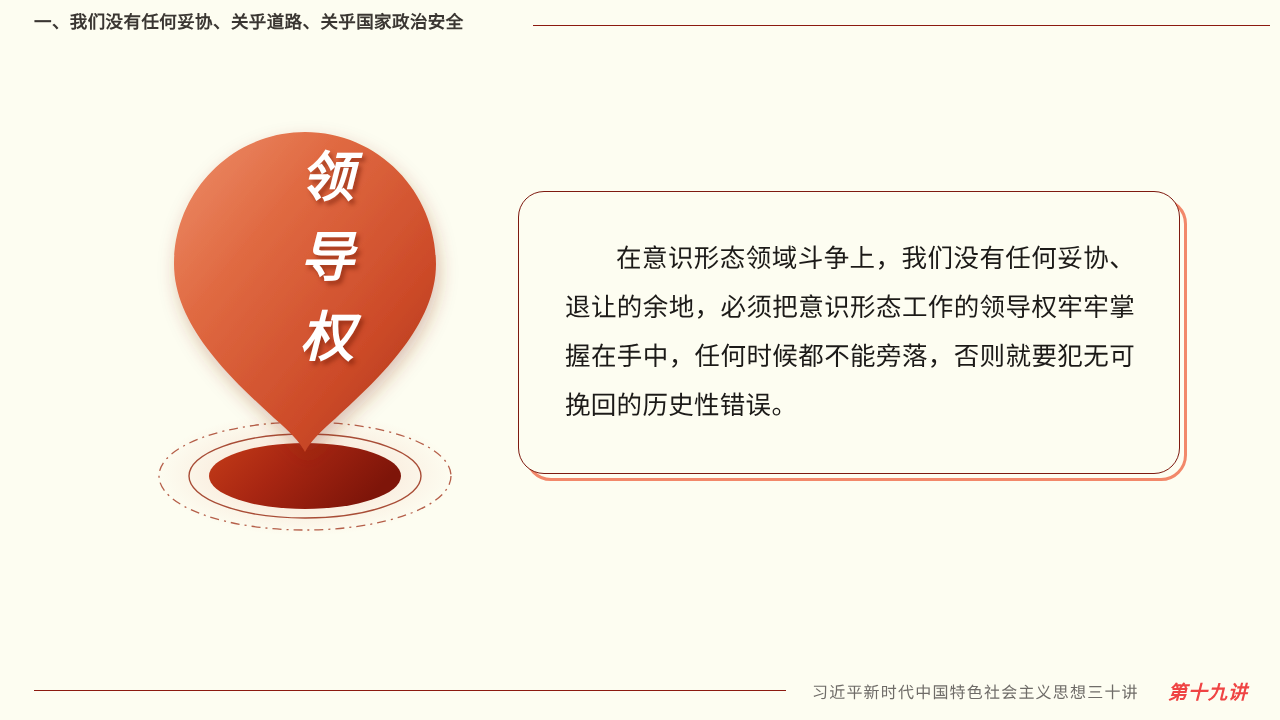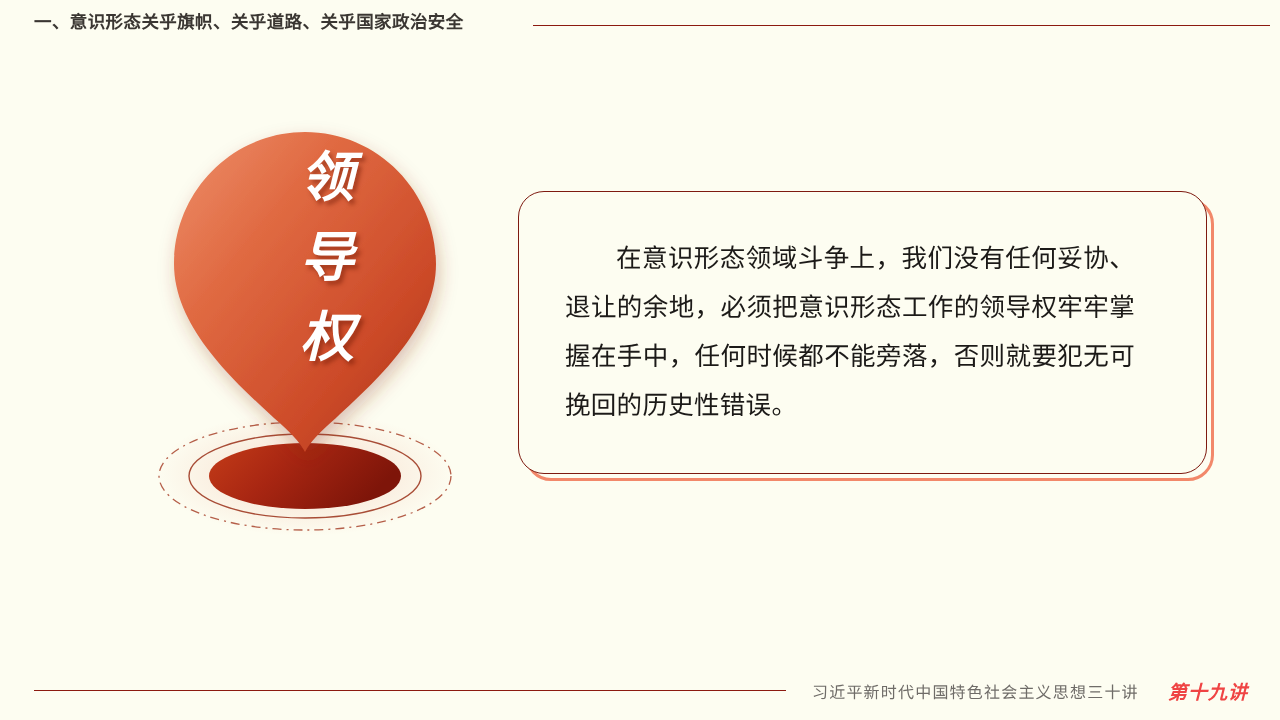--- a/index.html
+++ b/index.html
@@ -92,21 +92,20 @@
   #pin-char-1 { top: 112px; margin-left: 22px; }
   #pin-char-2 { top: 192px; margin-left: 22px; }
 
   
   #quote-card {
     position: absolute;
     left: 518px;
     top: 191px;
     width: 662px;
     height: 283px;
-    padding-left: 27px;
   }
   #quote-card-shadow {
     position: absolute;
     left: 7px;
     top: 7px;
     width: 100%;
     height: 100%;
     border: 3px solid #F2886A;
     border-radius: 26px;
     box-sizing: border-box;
@@ -172,21 +171,21 @@
     letter-spacing: 1px;
     white-space: nowrap;
   }
 </style>
 </head>
 <body>
 
 <div id="slide">
 
   <div id="header">
-    <div id="header-title">一、意识形态关乎旗帜、关乎道路、关乎国家政治安全</div>
+    <div id="header-title">一、我们没有任何妥协、关乎道路、关乎国家政治安全</div>
     <div id="header-rule"></div>
   </div>
 
   <div id="pin-graphic">
     <svg id="pin-svg" viewBox="0 0 330 420" xmlns="http://www.w3.org/2000/svg">
       <defs>
         <linearGradient id="pinGrad" x1="0" y1="0" x2="1" y2="1">
           <stop offset="0%" stop-color="#EE8F6B"></stop>
           <stop offset="32%" stop-color="#E06A42"></stop>
           <stop offset="70%" stop-color="#CC4A28"></stop>

